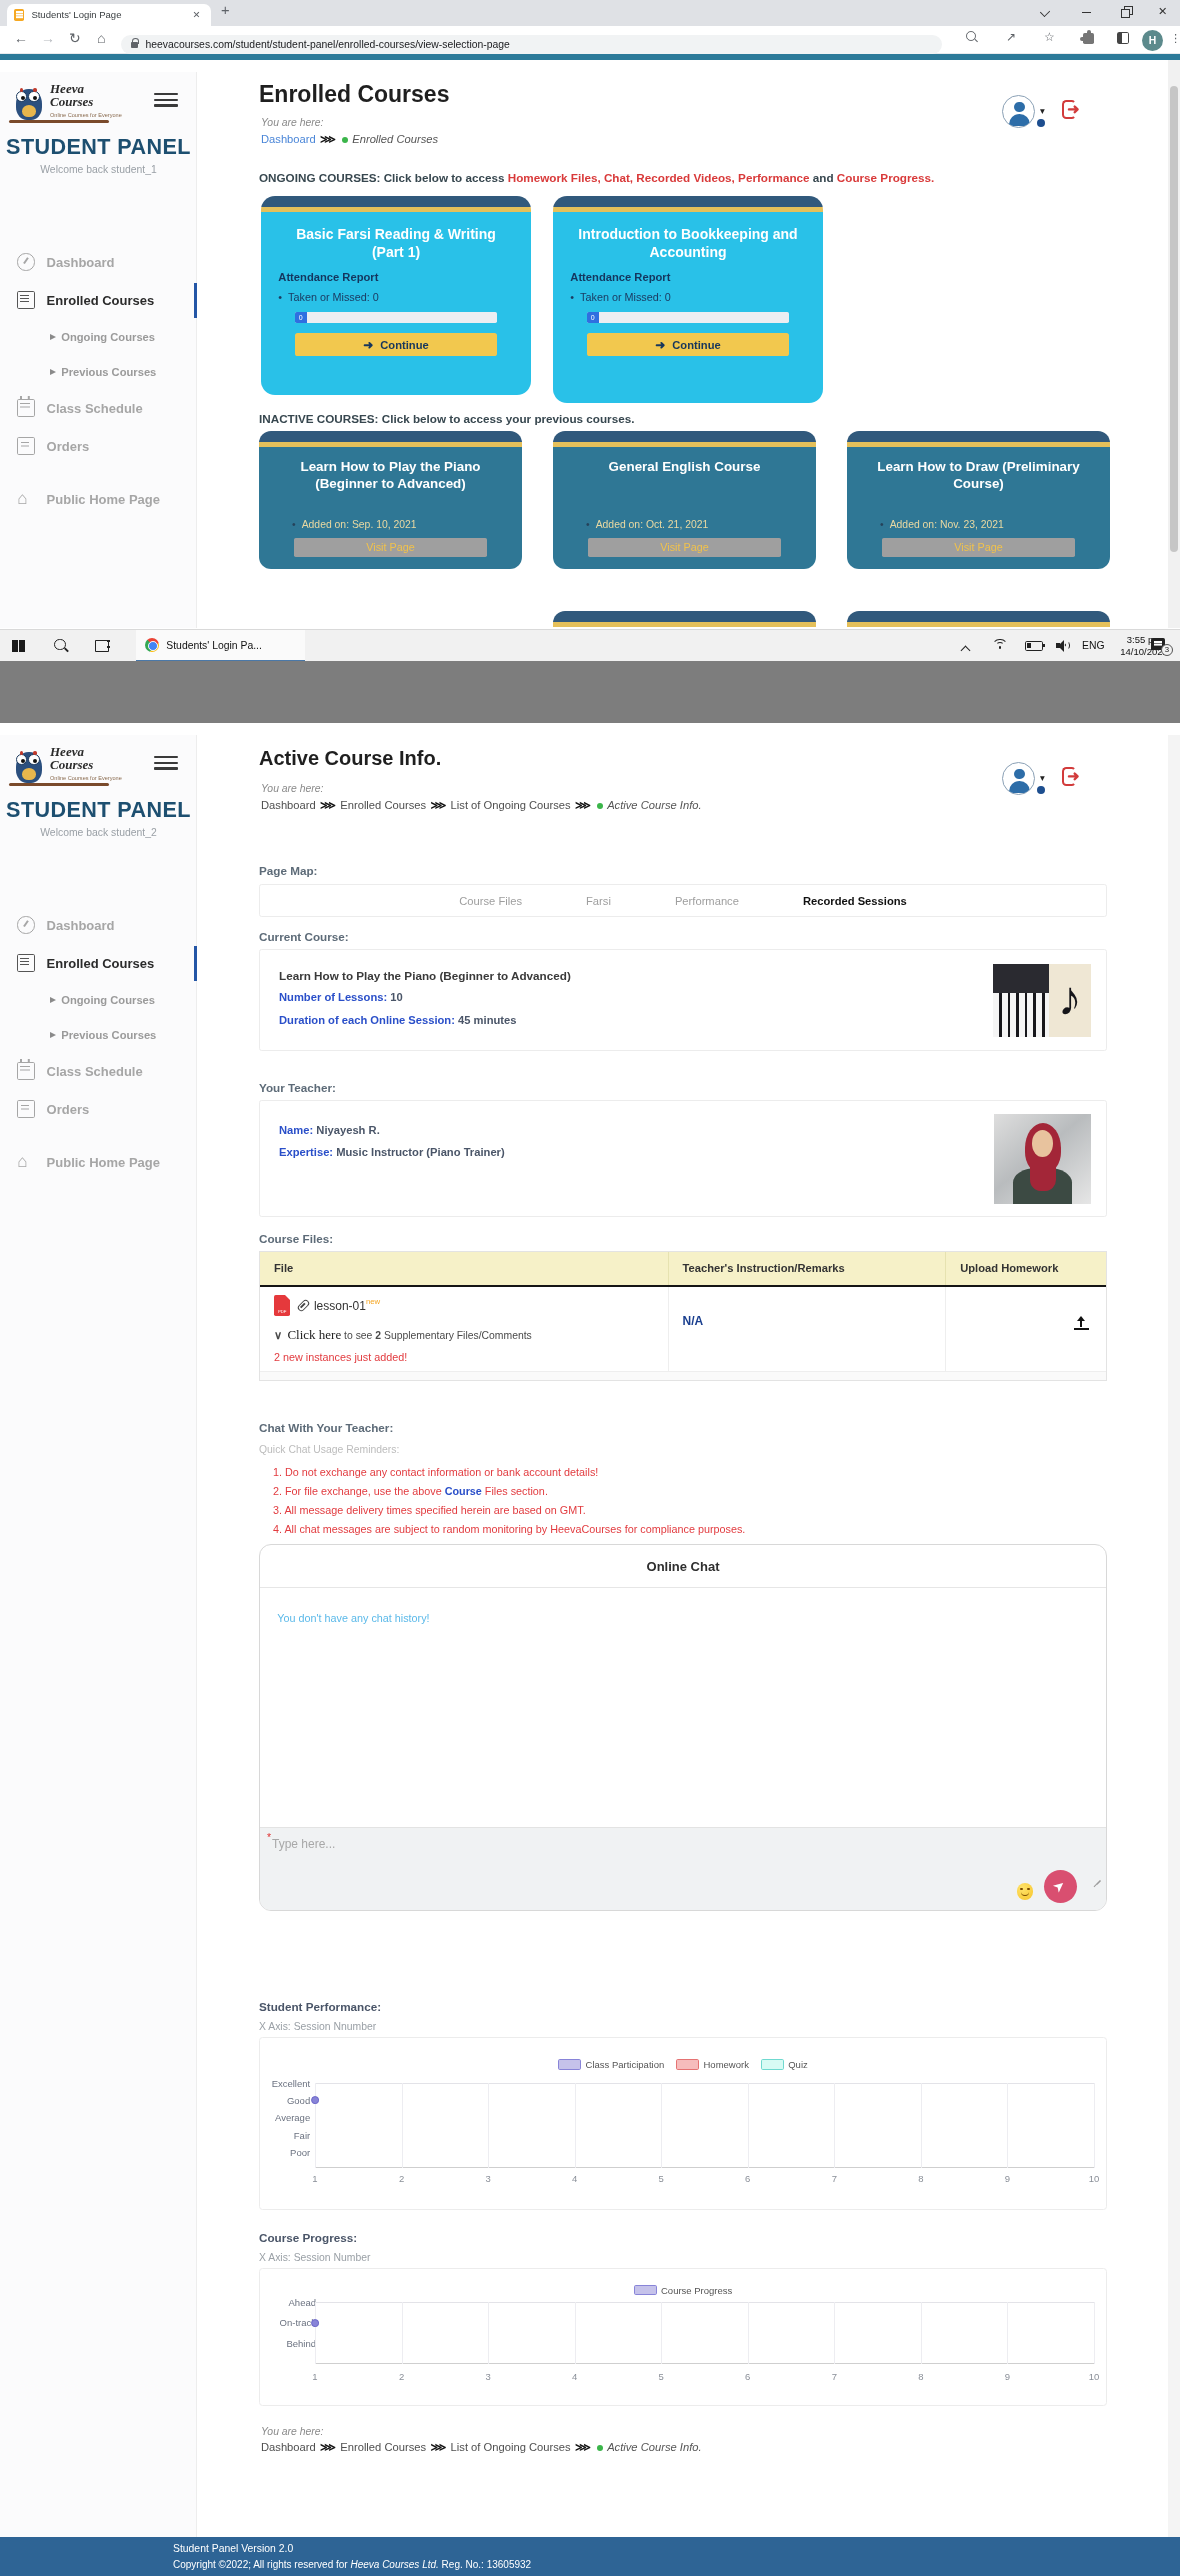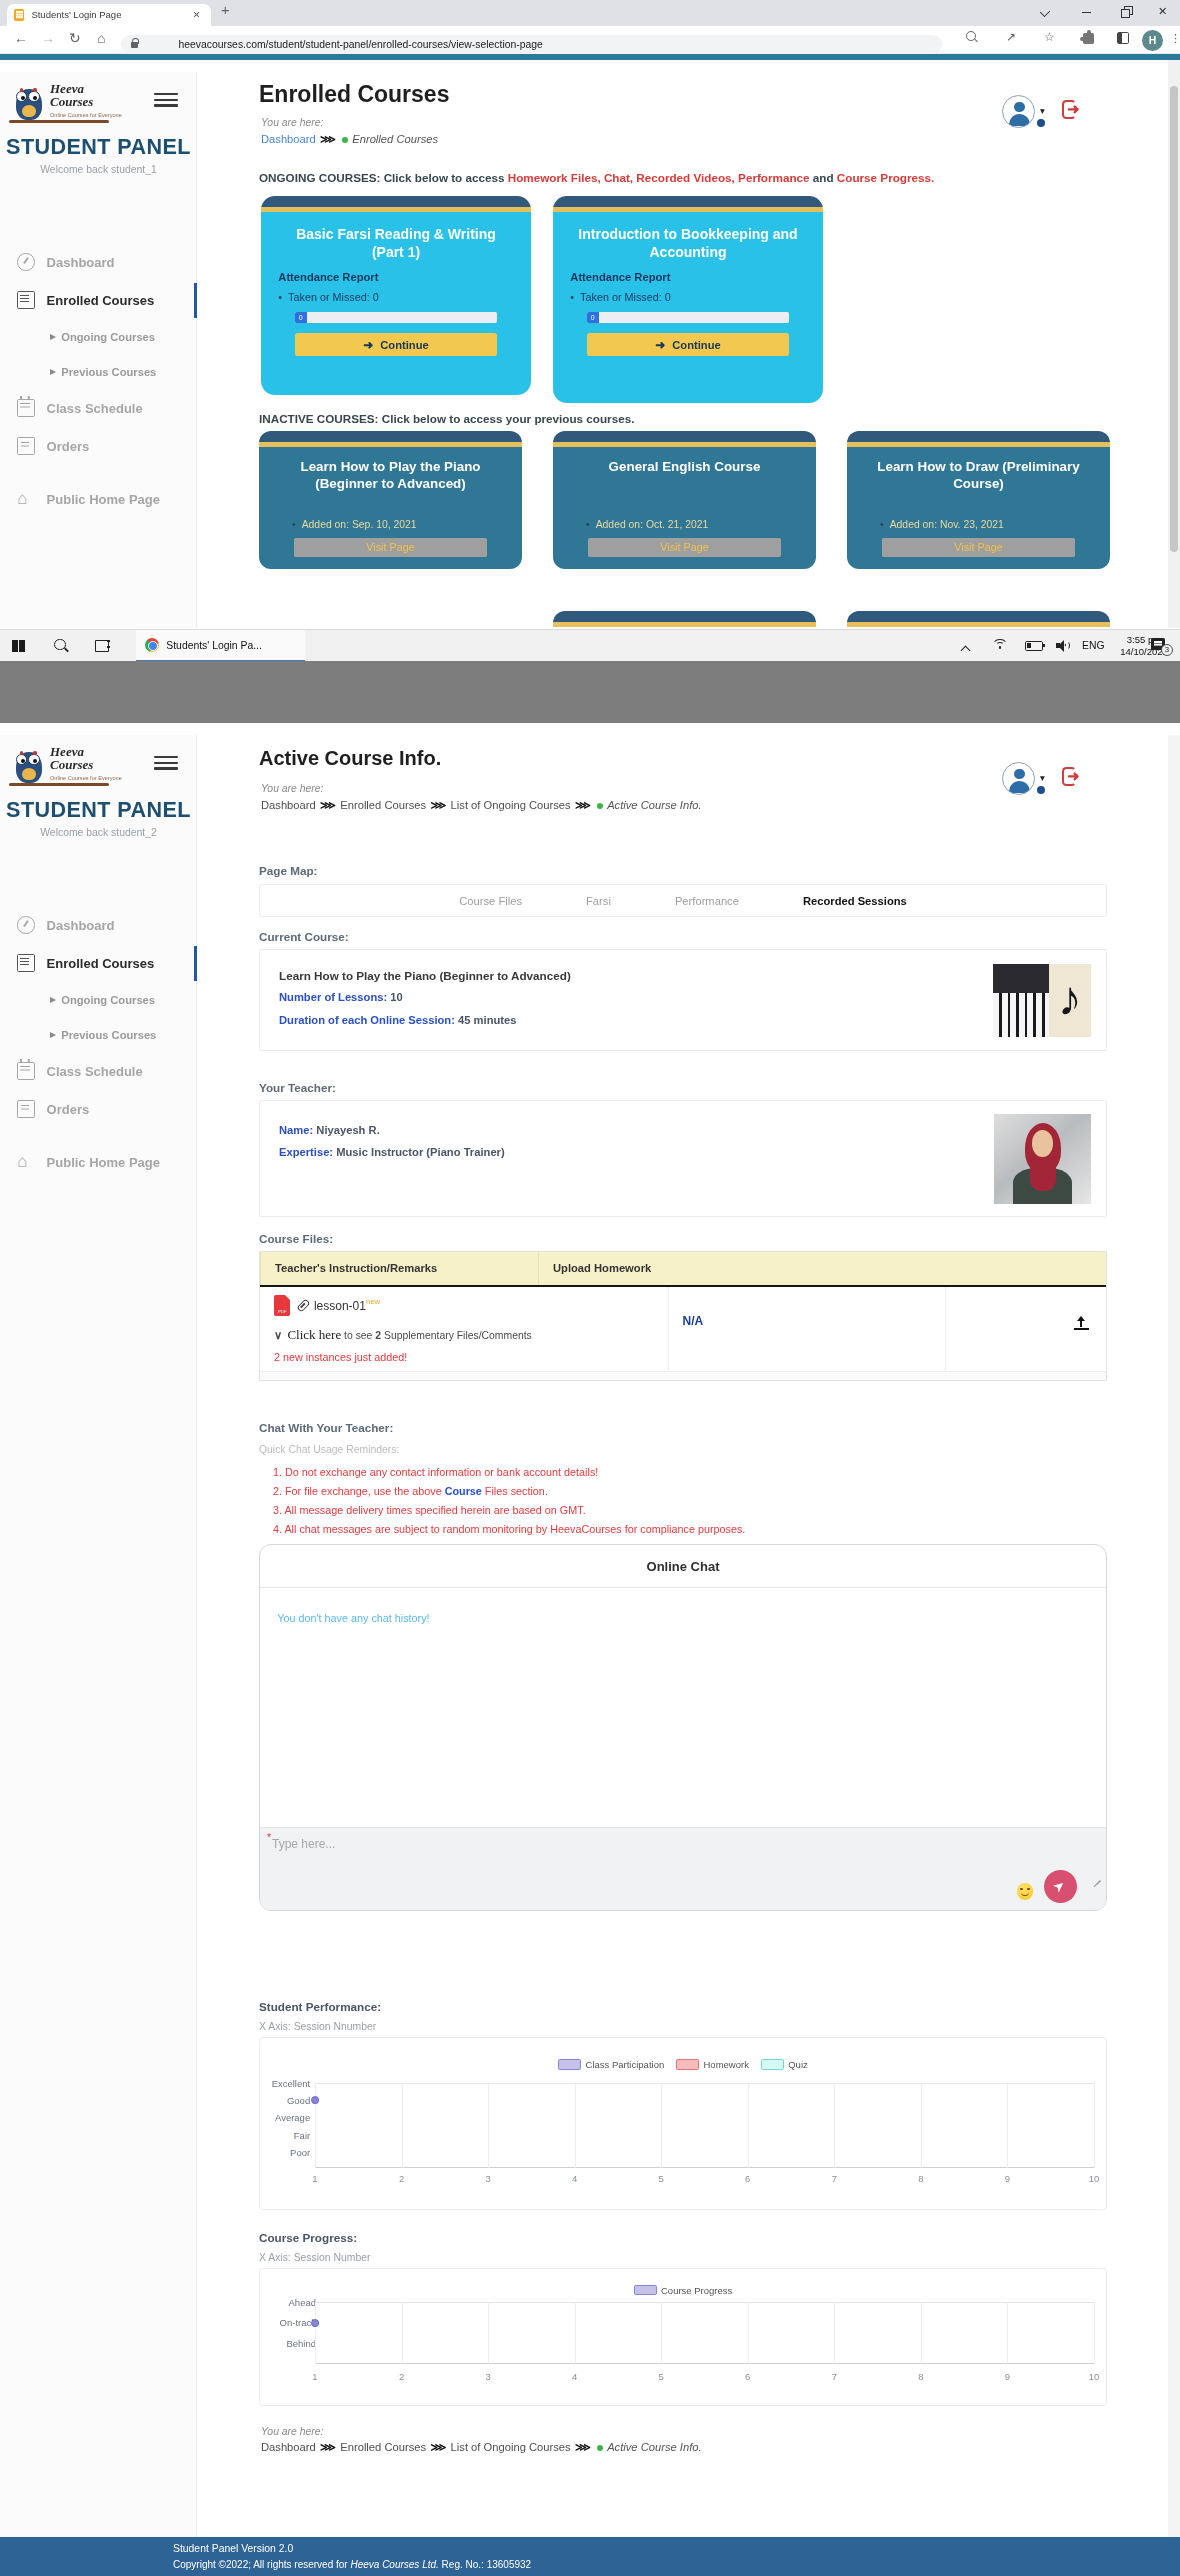--- a/index.html
+++ b/index.html
@@ -16,21 +16,21 @@
   .tab-close { font-size:9.5px; color:#5f6368; padding:1.7px 3.5px; }
   .newtab { position:absolute; left:221px; top:1.7px; font-size:14.7px; color:#5f6368; }
   .winctl { position:absolute; top:5.2px; width:12px; height:12px; }
   .wc-chev { left:1039px; } .wc-chev:after { content:""; position:absolute; left:1.7px; top:2.6px; width:7px; height:7px; border-left:1.3px solid #333; border-bottom:1.3px solid #333; transform:rotate(-45deg) scaleY(.8); }
   .wc-min { left:1081px; } .wc-min:after { content:""; position:absolute; left:0.9px; top:7px; width:9.5px; height:1.3px; background:#333; }
   .wc-rest { left:1120px; } .wc-rest:before { content:""; position:absolute; left:3.5px; top:0.9px; width:7px; height:7px; border:1px solid #333; background:#dfe1e5; } .wc-rest:after { content:""; position:absolute; left:0.9px; top:3.5px; width:7px; height:7px; border:1px solid #333; background:#dfe1e5; }
   .wc-close { left:1158px; font-size:11.2px; color:#333; line-height:12px; }
 
   .toolbar { position:absolute; left:0; top:26px; width:1180px; height:28px; background:#fff; border-bottom:0.9px solid #e8eaed; }
   .navic { position:absolute; top:4.3px; font-size:14px; color:#5f6368; }
-  .urlbar { position:absolute; left:121px; top:9px; width:821px; height:19px; background:#f1f3f4; border-radius:9.5px; display:flex; align-items:center; padding:0 10.4px;gap:33px; }
+  .urlbar { position:absolute; left:121px; top:9px; width:821px; height:19px; background:#f1f3f4; border-radius:9.5px; display:flex; align-items:center; padding:0 10.4px; }
   .lock { width:7px; height:6px; background:#5f6368; border-radius:0.9px; position:relative; margin-right:7px; flex:0 0 auto; }
   .lock:before { content:""; position:absolute; left:0.9px; top:-3.5px; width:5.2px; height:5.2px; border:1.2px solid #5f6368; border-radius:50% 50% 0 0; border-bottom:none; }
   .url { font-size:10.4px; color:#202124; white-space:nowrap; }
   .tb-right { position:absolute; top:4.3px; font-size:12px; color:#5f6368; }
   .zoomout-ic { left:966px; top:5.2px; width:12px; height:12px; } .zoomout-ic:before { content:""; position:absolute; left:0; top:0; width:7.8px; height:7.8px; border:1.4px solid #5f6368; border-radius:50%; } .zoomout-ic:after { content:""; position:absolute; left:7.8px; top:8.6px; width:4.3px; height:1.4px; background:#5f6368; transform:rotate(45deg); }
   .puzzle-ic { left:1083px; top:7px; width:11.2px; height:11.2px; background:#757575; border-radius:1.7px; } .puzzle-ic:before { content:""; position:absolute; left:3.5px; top:-2.6px; width:4.3px; height:4.3px; background:#757575; border-radius:50%; } .puzzle-ic:after { content:""; position:absolute; left:-2.6px; top:3.5px; width:4.3px; height:4.3px; background:#757575; border-radius:50%; }
   .panel-ic { left:1117px; top:6px; width:12px; height:12px; border:1.4px solid #444; border-radius:1.7px; } .panel-ic:before { content:""; position:absolute; left:0; top:0; width:4.3px; height:9.5px; background:#444; }
   .prof { left:1142px; top:3.5px; width:21px; height:21px; background:#5c8a8c; border-radius:50%; color:#fff; font-size:10.4px; text-align:center; line-height:21px; font-weight:bold; }
   .kebab { left:1170px; top:6px; font-size:11.2px; color:#5f6368; letter-spacing:0; }
 
@@ -574,20 +574,21 @@
           <span class="scarf"></span>
           <span class="face"></span>
           <span class="bod2"></span>
           <span class="drape"></span>
         </div>
     </div>
 
     <div class="lbl" style="top:509px">Course Files:</div>
     <div class="cf-table">
       <div class="cf-head">
+        <div class="c c1">File</div>
         <div class="c c2">Teacher's Instruction/Remarks</div>
         <div class="c c3">Upload Homework</div>
       </div>
       <div class="cf-row">
         <div class="c c1">
           <div><span class="pdf"></span><span class="linkic"></span><span class="fname">lesson-01</span><span class="newb">new</span></div>
           <div class="suppline"><span class="chev">∨</span><span class="clickhere">Click here</span> <span>to see</span> <b>2</b> <span>Supplementary Files/Comments</span></div>
           <div class="alert-red">2 new instances just added!</div>
         </div>
         <div class="c c2">

